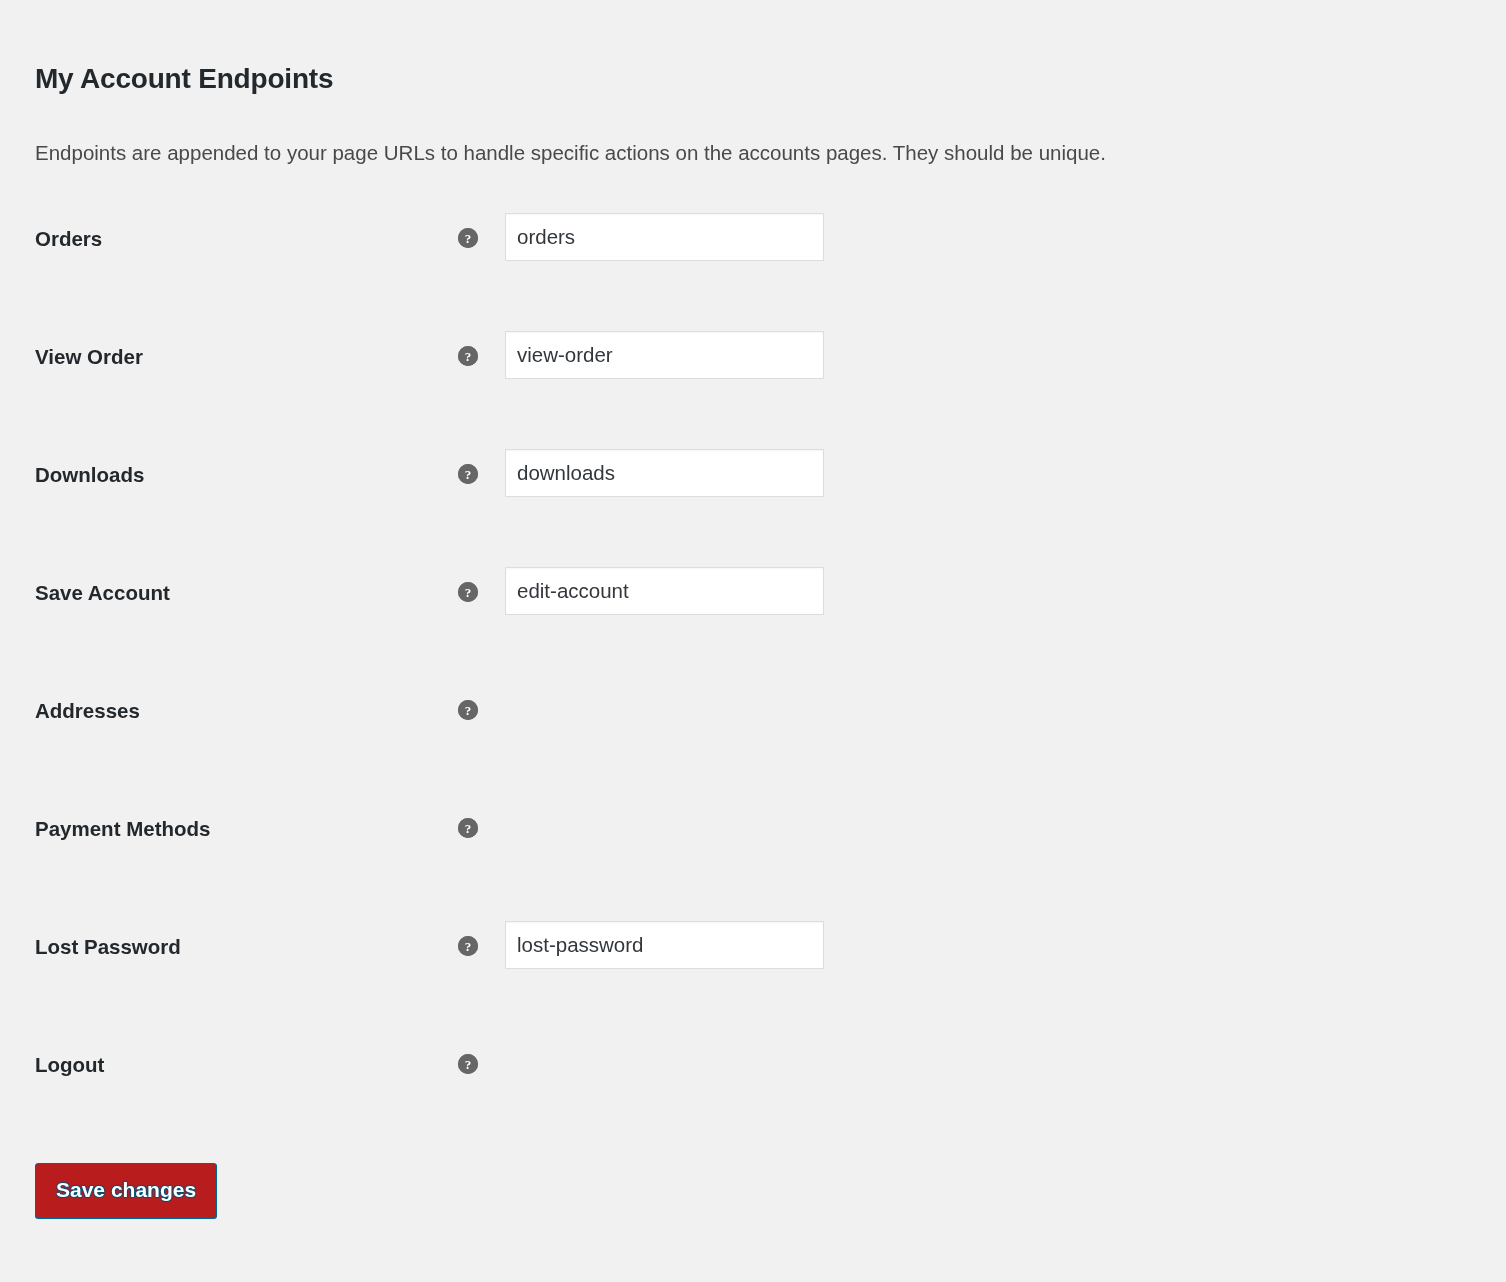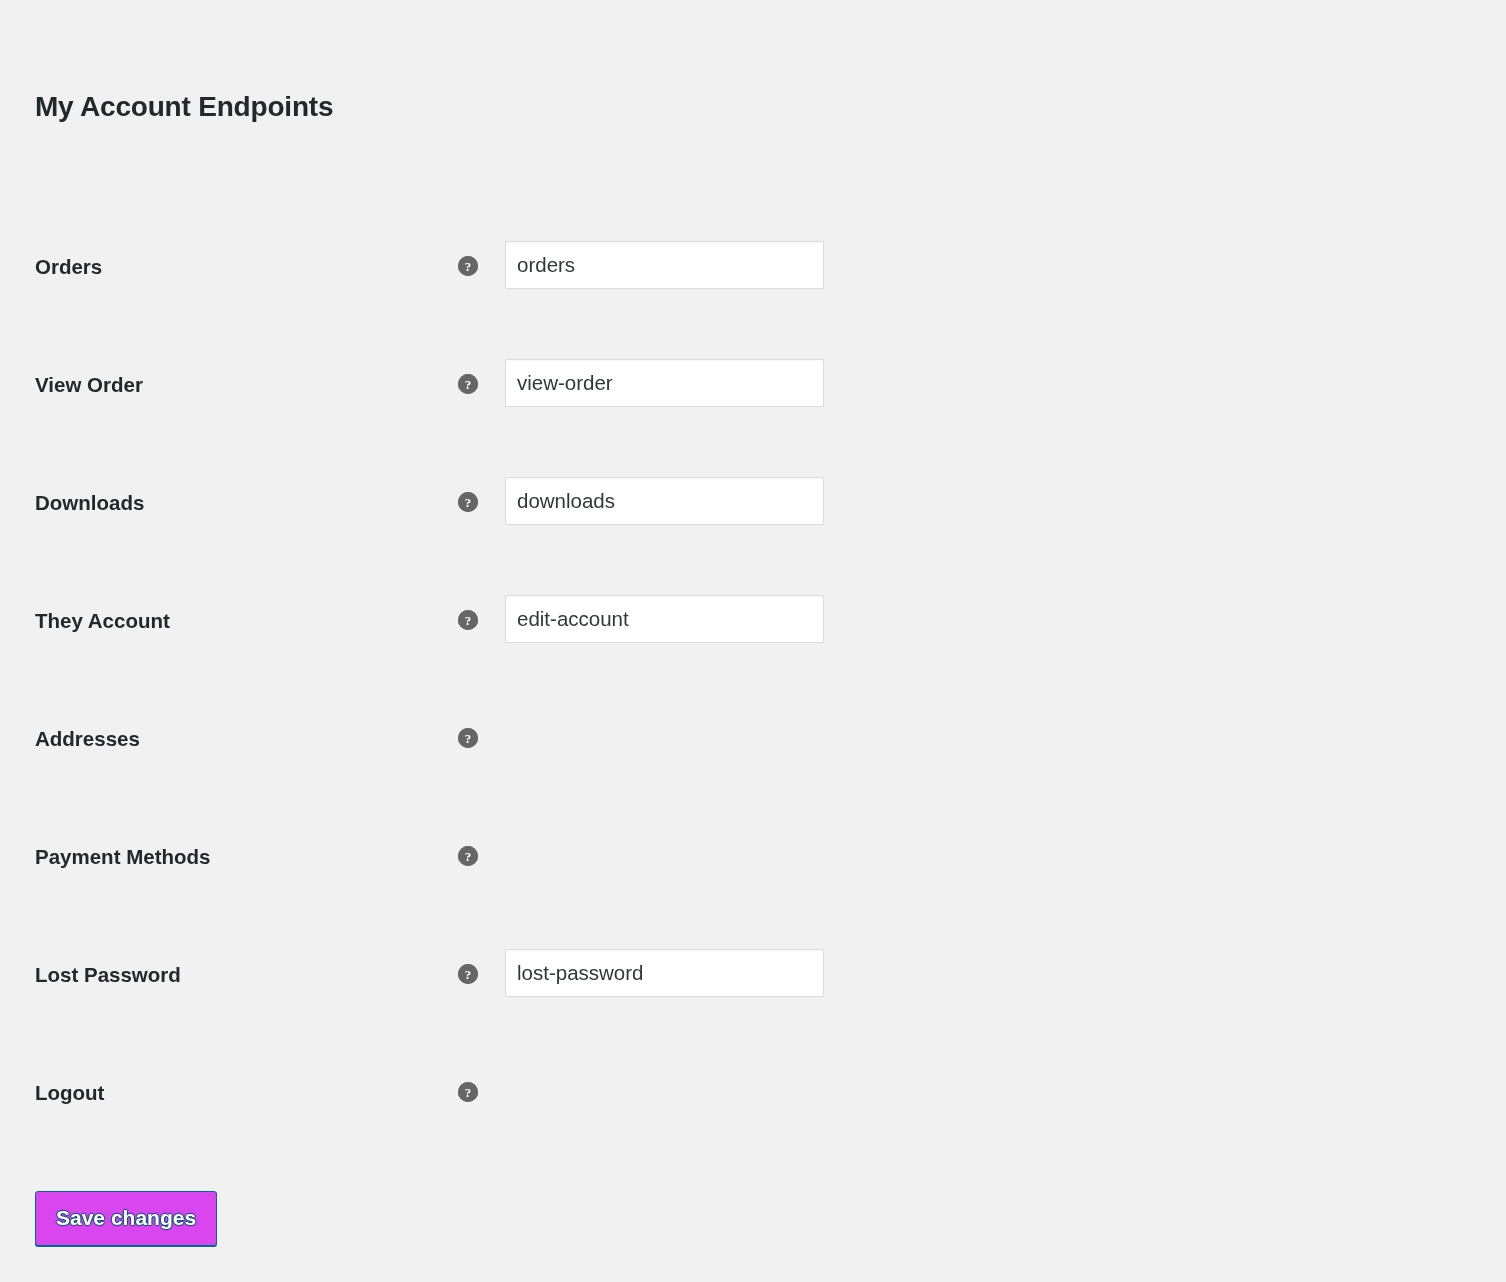--- a/index.html
+++ b/index.html
@@ -16,21 +16,20 @@
     position: relative;
   }
 
   #page {
     position: absolute;
     left: 0;
     top: 0;
     width: 1506px;
     height: 1044px;
     background: #f1f1f1;
-    margin-top: 28px;
   }
 
   .page-title {
     position: absolute;
     left: 35px;
     top: 43px;
     font-size: 28px;
     line-height: 34px;
     font-weight: 600;
     color: #23282d;
@@ -111,21 +110,21 @@
   }
 
   .submit-area {
     position: absolute;
     left: 35px;
     top: 1163px;
   }
 
   .button-primary {
     display: inline-block;
-    background: #d946ef;
+    background: #b91c1c;
     border: 1px solid #006799;
     border-radius: 3px;
     color: #ffffff;
     font-family: "Liberation Sans", sans-serif;
     font-size: 21px;
     font-weight: 600;
     line-height: 1;
     padding: 15px 20px 17px 20px;
     cursor: pointer;
     box-shadow: 0 1px 0 #006799;
@@ -133,20 +132,21 @@
     white-space: nowrap;
   }
 </style>
 </head>
 <body>
 
 <div id="page">
 
   <h1 class="page-title">My Account Endpoints</h1>
 
+  <p class="page-desc">Endpoints are appended to your page URLs to handle specific actions on the accounts pages. They should be unique.</p>
 
   <div class="form-table">
 
   <div class="field-row">
         <label class="field-label">Orders</label>
         <span class="help-tip">
           <svg width="20" height="20" viewBox="0 0 20 20" aria-hidden="true">
             <circle cx="10" cy="10" r="10" fill="#666666"></circle>
             <text x="10" y="14.5" text-anchor="middle" font-family="Liberation Serif, serif" font-size="13" font-weight="700" fill="#ffffff">?</text>
           </svg>
@@ -167,21 +167,21 @@
         <label class="field-label">Downloads</label>
         <span class="help-tip">
           <svg width="20" height="20" viewBox="0 0 20 20" aria-hidden="true">
             <circle cx="10" cy="10" r="10" fill="#666666"></circle>
             <text x="10" y="14.5" text-anchor="middle" font-family="Liberation Serif, serif" font-size="13" font-weight="700" fill="#ffffff">?</text>
           </svg>
         </span>
         <input type="text" class="field-input" value="downloads" style="">
       </div>
       <div class="field-row">
-        <label class="field-label">They Account</label>
+        <label class="field-label">Save Account</label>
         <span class="help-tip">
           <svg width="20" height="20" viewBox="0 0 20 20" aria-hidden="true">
             <circle cx="10" cy="10" r="10" fill="#666666"></circle>
             <text x="10" y="14.5" text-anchor="middle" font-family="Liberation Serif, serif" font-size="13" font-weight="700" fill="#ffffff">?</text>
           </svg>
         </span>
         <input type="text" class="field-input" value="edit-account" style="">
       </div>
       <div class="field-row">
         <label class="field-label">Addresses</label>

